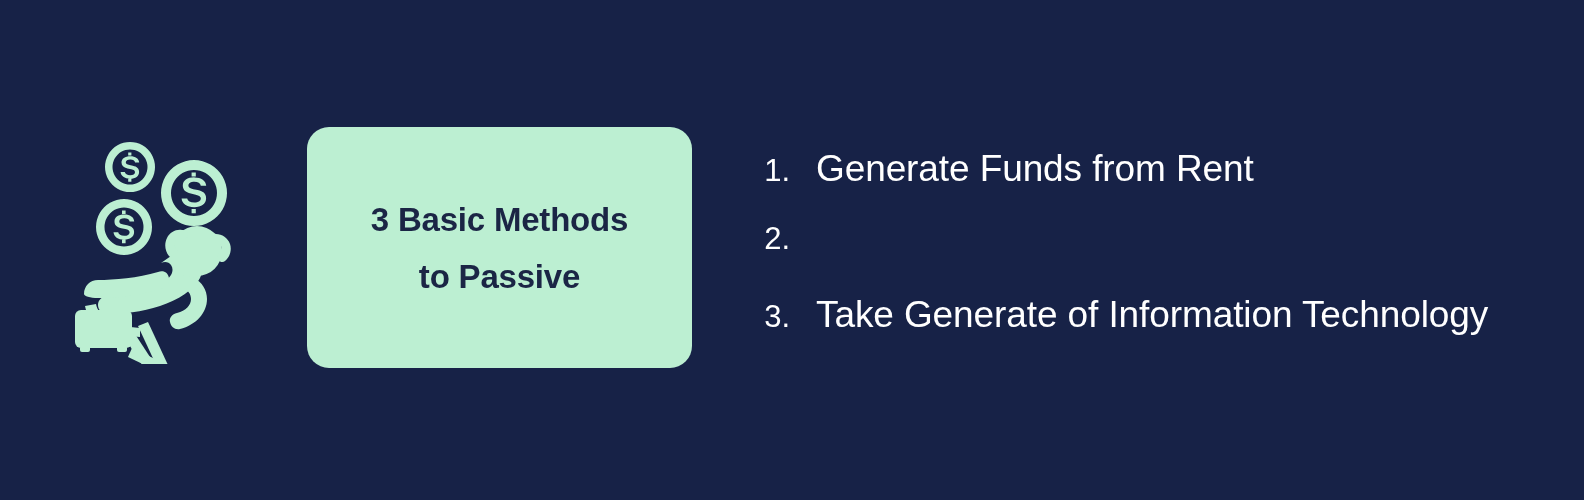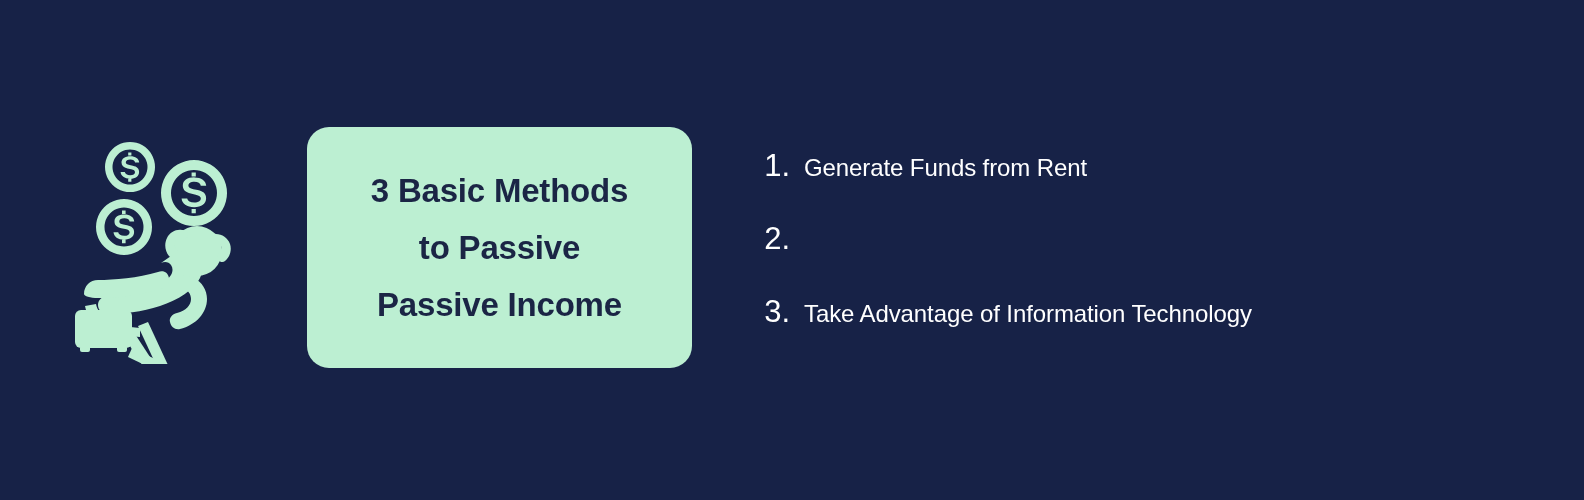--- a/index.html
+++ b/index.html
@@ -77,23 +77,23 @@
     color: #FFFFFF;
     font-size: 31px;
     font-weight: normal;
     width: 42px;
     text-align: right;
     flex: 0 0 42px;
     letter-spacing: 0px;
   }
   .item-text {
     color: #FFFFFF;
-    font-size: 24px;
+    font-size: 37px;
     font-weight: normal;
-    margin-left: 14px;
+    margin-left: 26px;
     white-space: nowrap;
     letter-spacing: -0.1px;
   }
 </style>
 </head>
 <body>
 
 <div class="canvas">
 
   <div class="illustration">
@@ -178,34 +178,33 @@
           <rect x="51" y="220" width="10" height="6" rx="2"></rect>
         </g>
 
       </g>
     </svg>
   </div>
 
   <div class="title-card">
     <div class="title-line">3 Basic Methods</div>
     <div class="title-line">to Passive</div>
-    <div class="title-line">Passive Income</div>
   </div>
 
   <div class="methods-list">
 
     <div class="list-item">
       <span class="item-number">1.</span>
       <span class="item-text">Generate Funds from Rent</span>
     </div>
 
     <div class="list-item">
       <span class="item-number">2.</span>
     </div>
 
     <div class="list-item">
       <span class="item-number">3.</span>
-      <span class="item-text">Take Advantage of Information Technology</span>
+      <span class="item-text">Take Generate of Information Technology</span>
     </div>
 
   </div>
 
 </div>
 
 </body></html>

